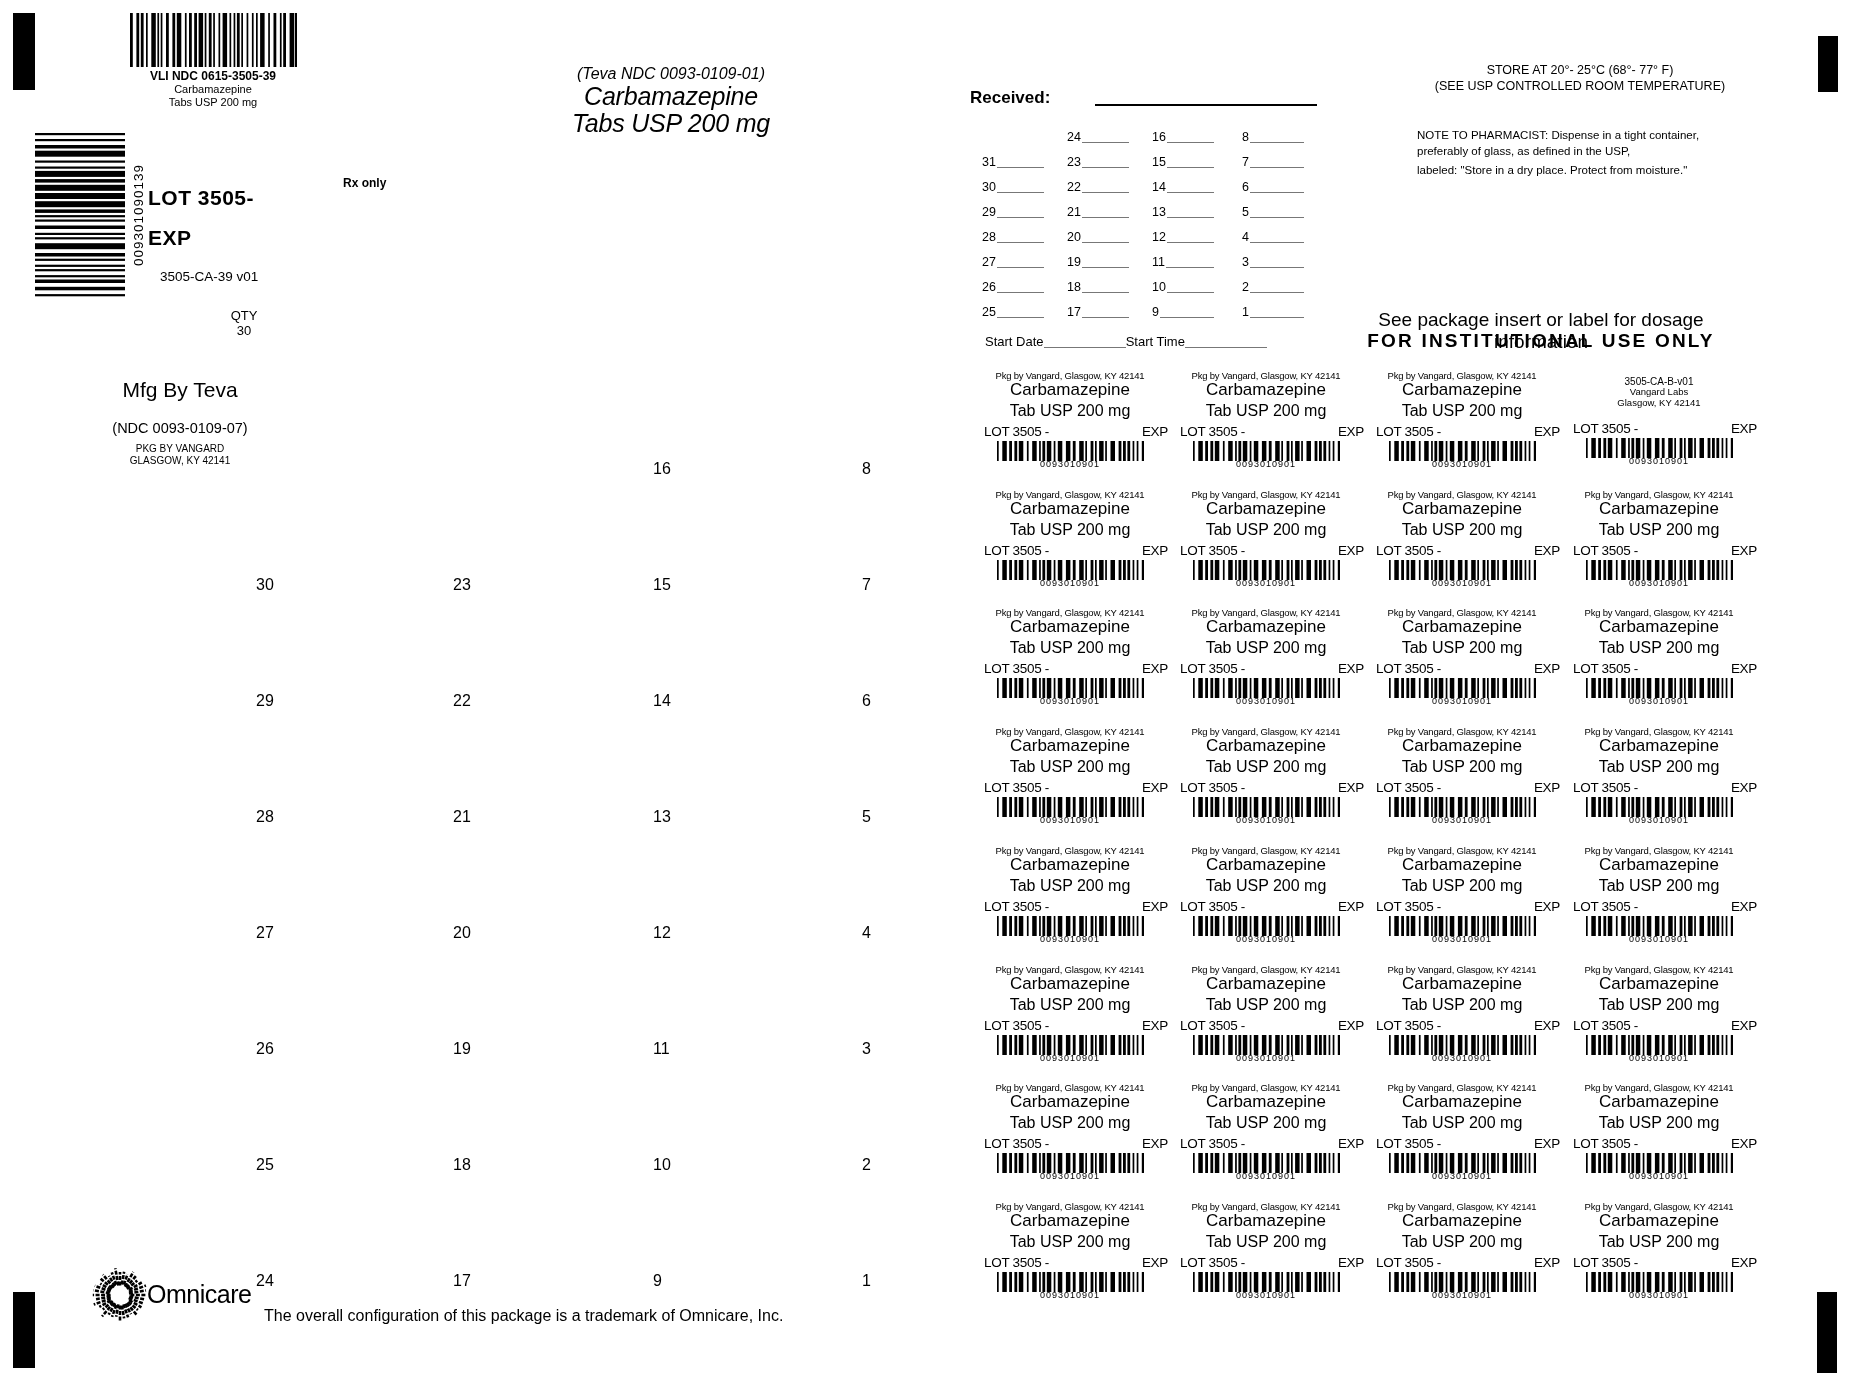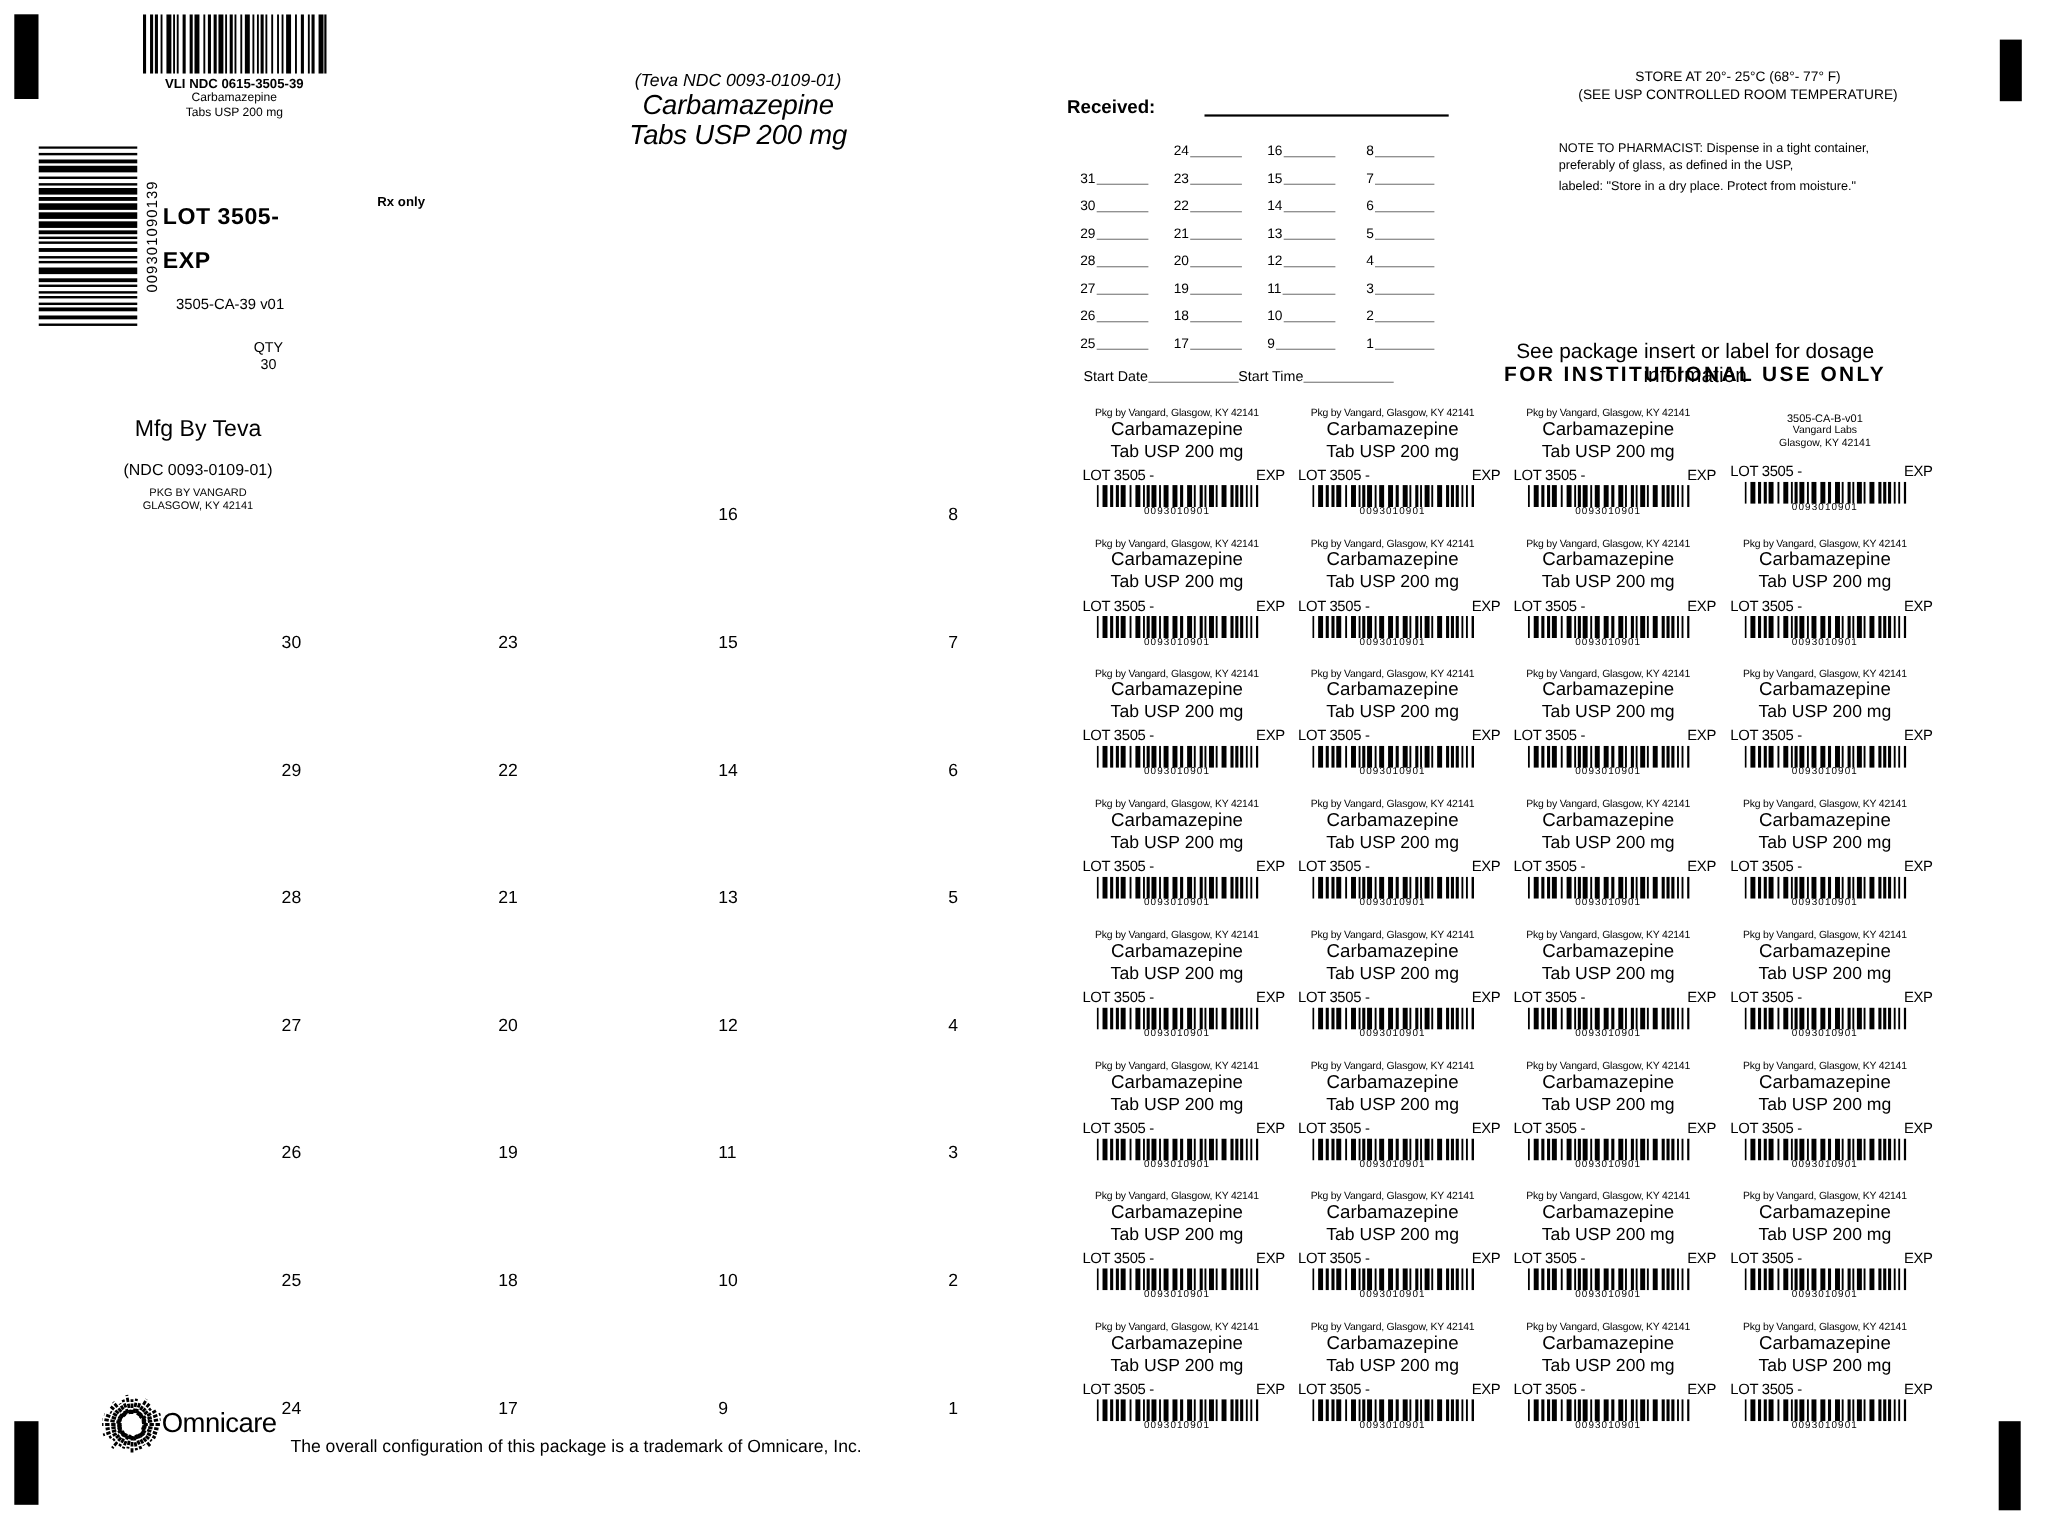--- a/index.html
+++ b/index.html
@@ -165,21 +165,21 @@
   <div class="big">Tabs USP 200 mg</div>
 </div>
 
 <div class="abs ctr" id="qty">
   <div>QTY</div>
   <div>30</div>
 </div>
 
 <div class="abs ctr" id="mfg">
   <div class="mfg-name">Mfg By Teva</div>
-  <div class="mfg-ndc">(NDC 0093-0109-01)</div>
+  <div class="mfg-ndc">(NDC 0093-0109-07)</div>
   <div class="pkg first">PKG BY VANGARD</div>
   <div class="pkg">GLASGOW, KY 42141</div>
 </div>
 
 <div class="abs" id="received-head">Received:</div>
 <div class="abs" id="received-line"></div>
 <div id="received-grid">
     <div class="rc-cell abs" style="left: 1067px; top: 130px;">
       <span class="n">24</span>
       <span class="fill"></span>

